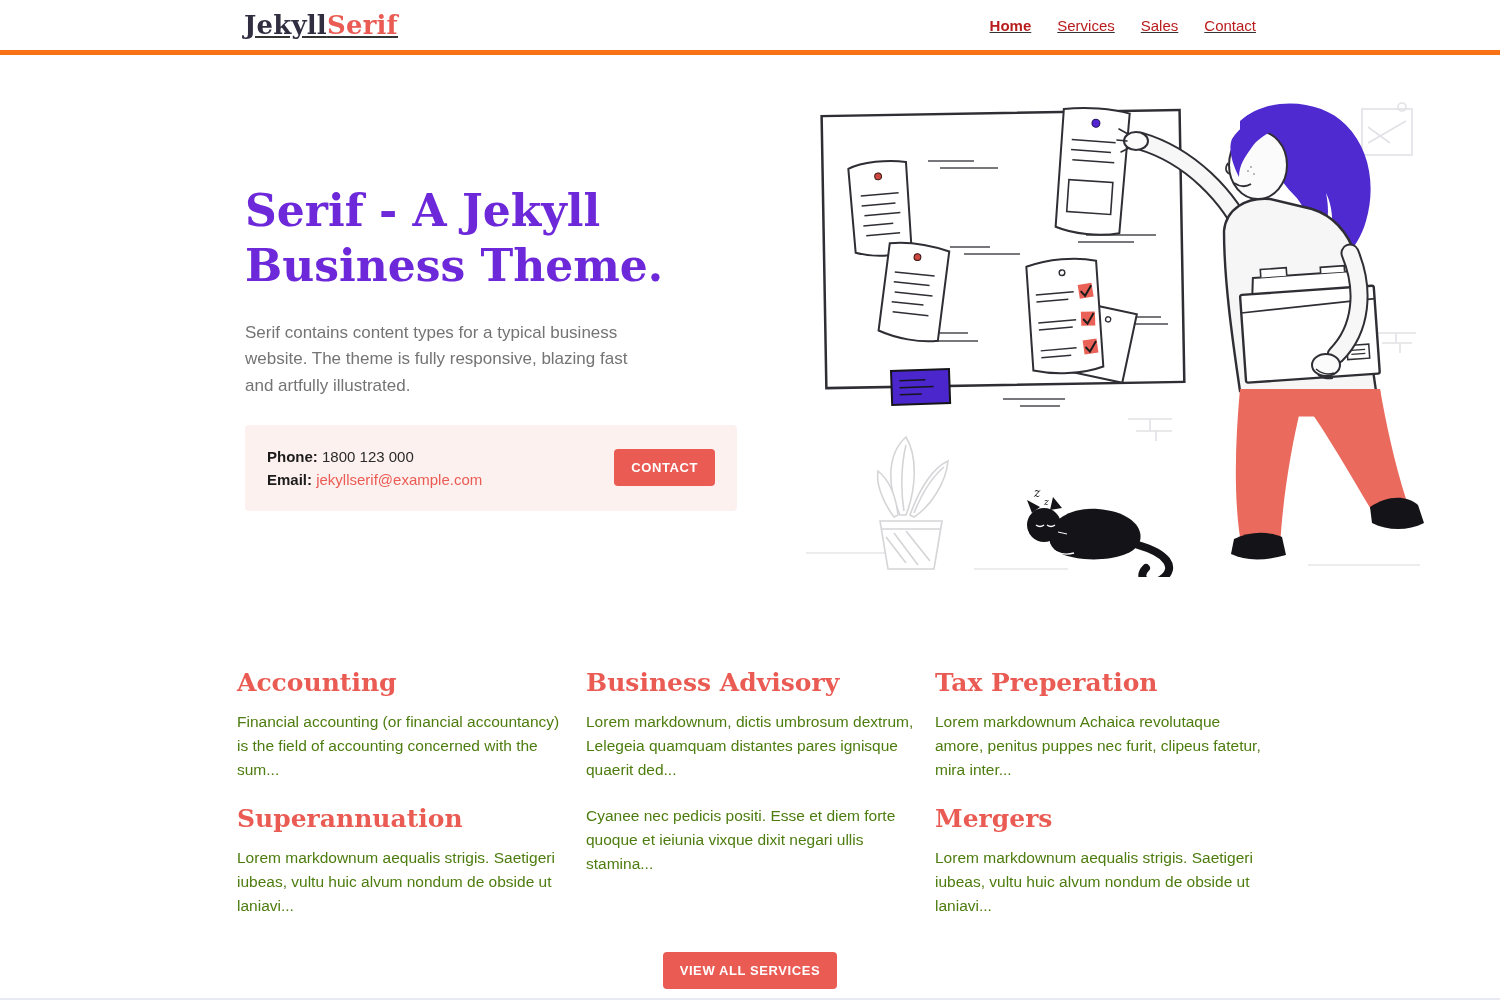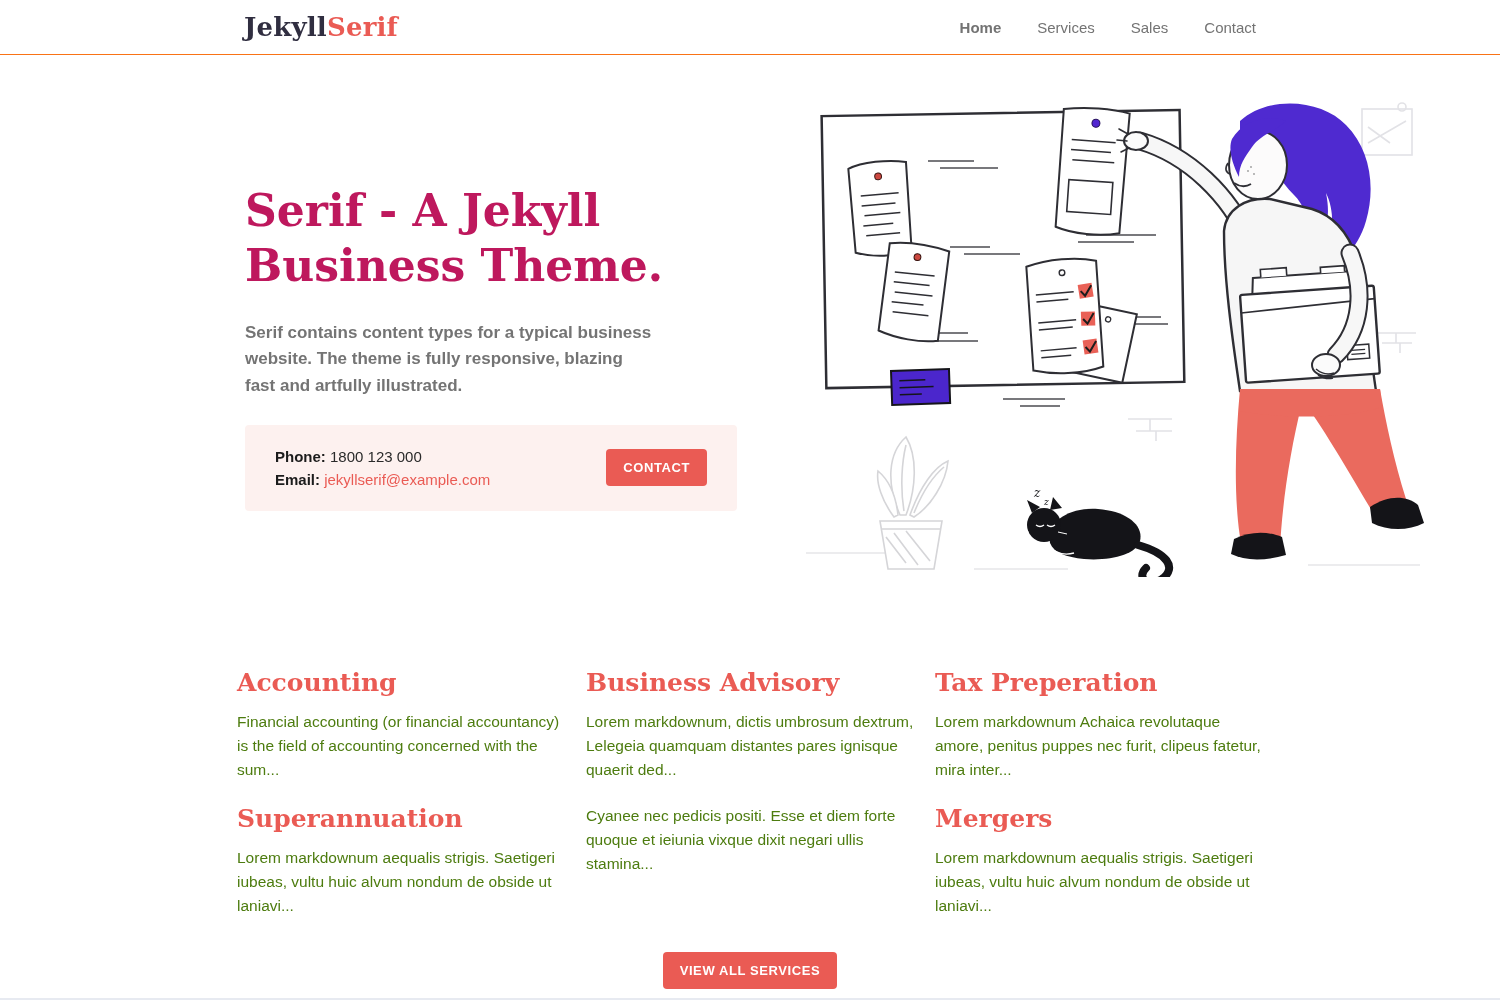--- a/index.html
+++ b/index.html
@@ -3,50 +3,50 @@
 <meta charset="utf-8">
 <style>
   * { box-sizing: border-box; }
   html,body { margin:0; padding:0; }
   body {
     width:1500px; height:1000px; position:relative; overflow:hidden;
     background:#ffffff; font-family:"Liberation Sans", sans-serif; color:#333;
   }
   
   .header {
-    height:55px; border-bottom:1px solid #f97316; background:#fff;
-    position:relative; z-index:5;
+    height:55px; border-bottom:5px solid #f97316; background:#fff;
+    position:relative; z-index:5;text-decoration:underline;
   }
   .header-inner {
     width:1012px; margin:0 auto; height:100%;
     display:flex; align-items:center; justify-content:space-between;
   }
   .logo {
     font-family:"DejaVu Serif", serif; font-weight:700; font-size:26px;
     color:#302e40; text-decoration:none; letter-spacing:0.2px; cursor:pointer;
   }
   .logo .accent { color:#ea5b54; }
   .nav { display:flex; align-items:center; }
   .nav a {
-    color:#737373; text-decoration:none; font-size:15px; margin-left:36px; cursor:pointer;
+    color:#b91c1c; text-decoration:none; font-size:15px; margin-left:26px; cursor:pointer;
   }
   .nav a.active { font-weight:700; }
 
   
   .hero { position:relative; height:585px; background:#fff; }
   .hero-copy { position:absolute; left:245px; top:128px; width:500px; }
   .hero-title {
     font-family:"DejaVu Serif", serif; font-weight:700; font-size:44px;
-    line-height:1.26; color:#be185d; margin:0 0 26px; max-width:440px; letter-spacing:0;
+    line-height:1.26; color:#6d28d9; margin:0 0 26px; max-width:440px; letter-spacing:0;
   }
   .hero-desc {
-    font-size:17px; line-height:1.55; color:#747474; margin:0 0 26px; max-width:412px;font-weight:bold;
+    font-size:17px; line-height:1.55; color:#747474; margin:0 0 26px; max-width:412px;
   }
   .contact-card {
-    background:#fdf1ef; border-radius:4px; width:492px; padding:20px 30px;
+    background:#fdf1ef; border-radius:4px; width:492px; padding:20px 22px;
     display:flex; align-items:center; justify-content:space-between;
   }
   .contact-lines { font-size:15px; line-height:23px; color:#2a2a2a; }
   .contact-lines .label { font-weight:700; color:#1c1c1c; }
   .email-link { color:#ea5b54; text-decoration:none; cursor:pointer; }
   .btn {
     display:inline-block; background:#ea5b54; color:#fff; border:none; border-radius:4px;
     font-family:inherit; font-size:13px; font-weight:700; letter-spacing:0.6px;
     padding:11px 17px; cursor:pointer;
   }

